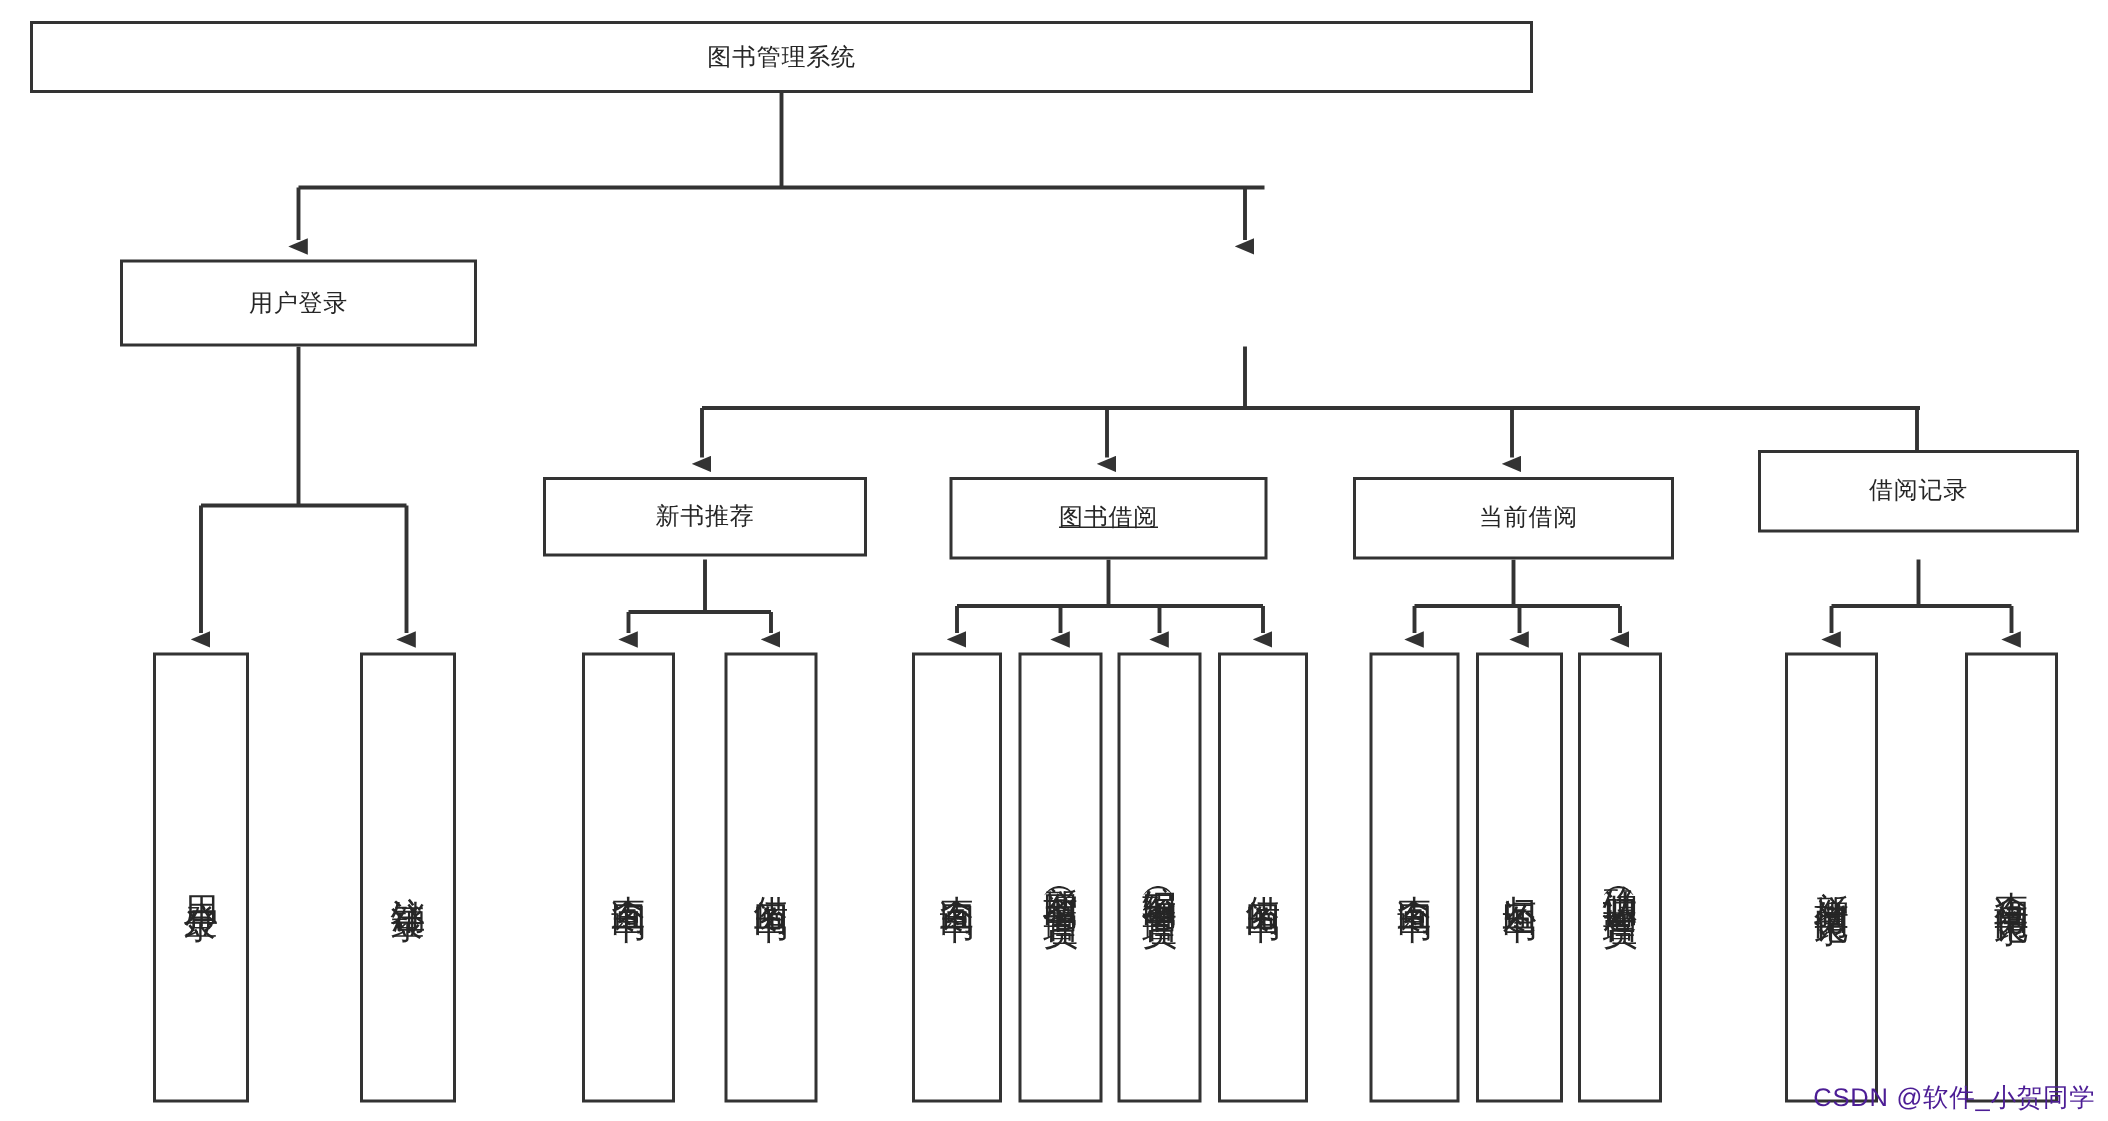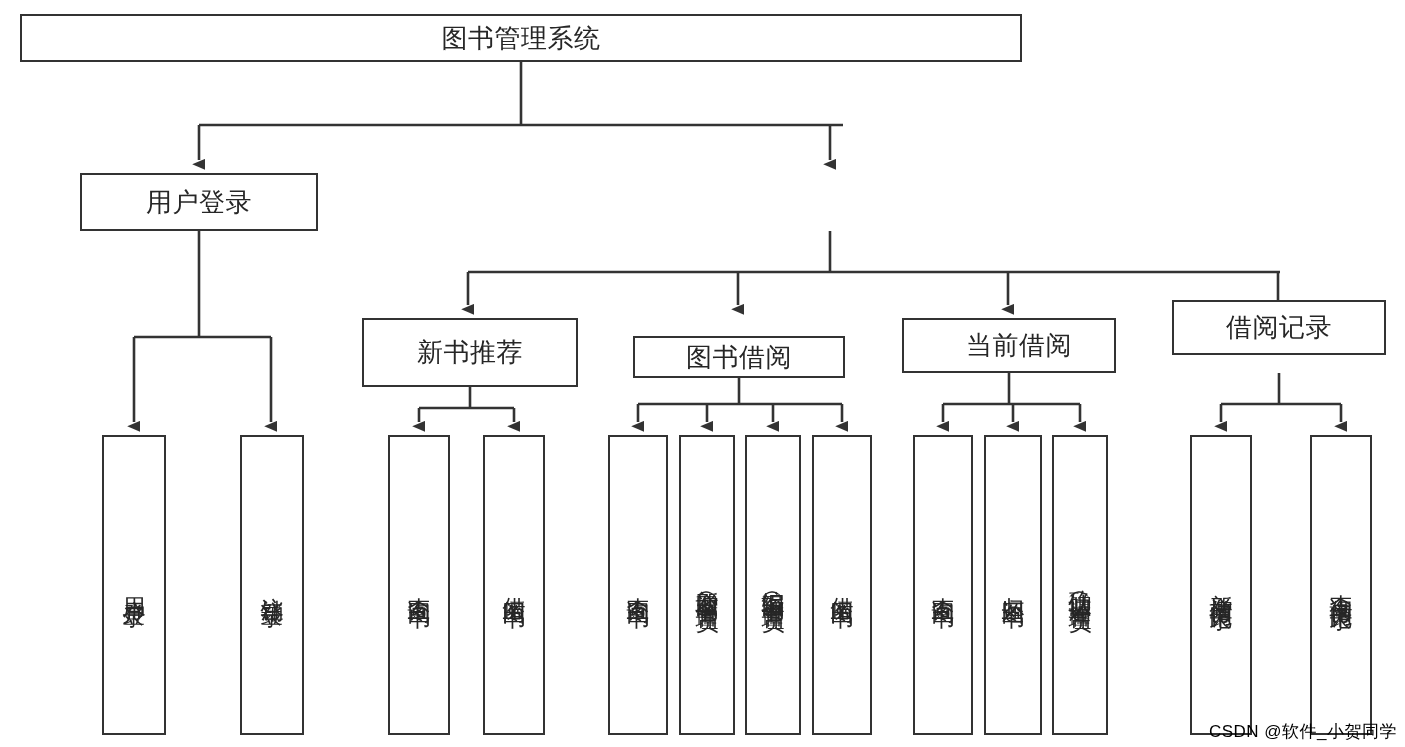--- a/index.html
+++ b/index.html
@@ -29,41 +29,41 @@
     position: absolute;
     box-sizing: border-box;
     background: #ffffff;
     border: 2px solid #333333;
     display: flex;
     align-items: center;
     justify-content: center;
     color: #262626;
   }
   .node.horiz {
-    font-size: 26px;
+    font-size: 16px;
     letter-spacing: 0.5px;
     align-items: center;
   }
   .node.vert {
     writing-mode: vertical-rl;
     text-orientation: upright;
     font-size: 23px;
     letter-spacing: 3px;
     padding: 4px 0;
     line-height: 1.0;
   }
   .node .label {
     white-space: nowrap;
   }
   .watermark {
     position: absolute;
     right: 8px;
     bottom: 4px;
     font-size: 17px;
-    color: #000000;
+    color: #4c1d95;
     white-space: nowrap;
     letter-spacing: 0.5px;
   }
 </style>
 </head>
 <body>
 
 <div id="canvas">
 
   <svg class="edges" viewBox="0 0 1405 747">
@@ -117,24 +117,24 @@
   </svg>
 
   <div class="node horiz" style="left: 20px; top: 14px; width: 1002px; height: 48px;">
     <span class="label">图书管理系统</span>
   </div>
 
   <div class="node horiz" style="left: 80px; top: 173px; width: 238px; height: 58px;">
     <span class="label">用户登录</span>
   </div>
 
-  <div class="node horiz" style="left: 362px; top: 318px; width: 216px; height: 69px;">
+  <div class="node horiz" style="left: 362px; top: 318px; width: 216px; height: 53px;">
     <span class="label">新书推荐</span>
   </div>
-  <div class="node horiz" style="left: 633px; top: 336px; width: 212px; height: 42px;">
+  <div class="node horiz" style="left: 633px; top: 318px; width: 212px; height: 55px; text-decoration: underline;">
     <span class="label">图书借阅</span>
   </div>
   <div class="node horiz" style="left: 902px; top: 318px; width: 214px; height: 55px; padding-left: 20px;">
     <span class="label">当前借阅</span>
   </div>
   <div class="node horiz" style="left: 1172px; top: 300px; width: 214px; height: 55px;">
     <span class="label">借阅记录</span>
   </div>
 
   <div class="node vert" style="left: 102px; top: 435px; width: 64px; height: 300px;">

